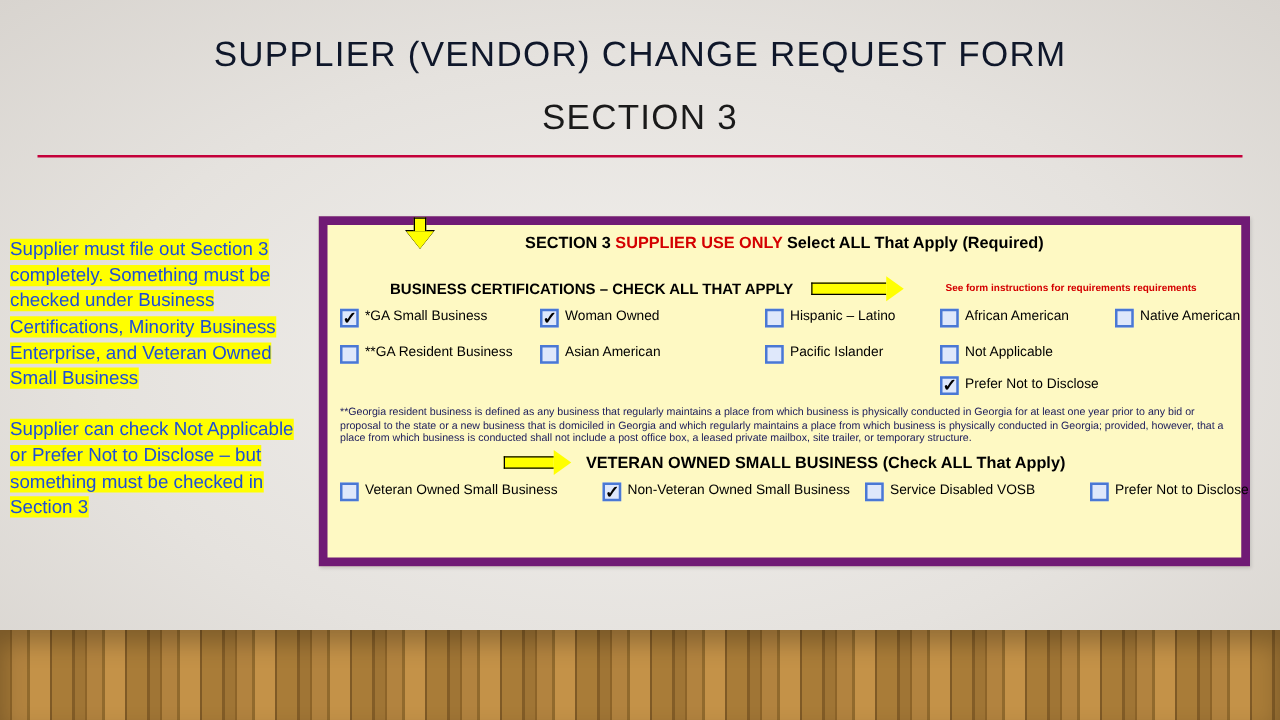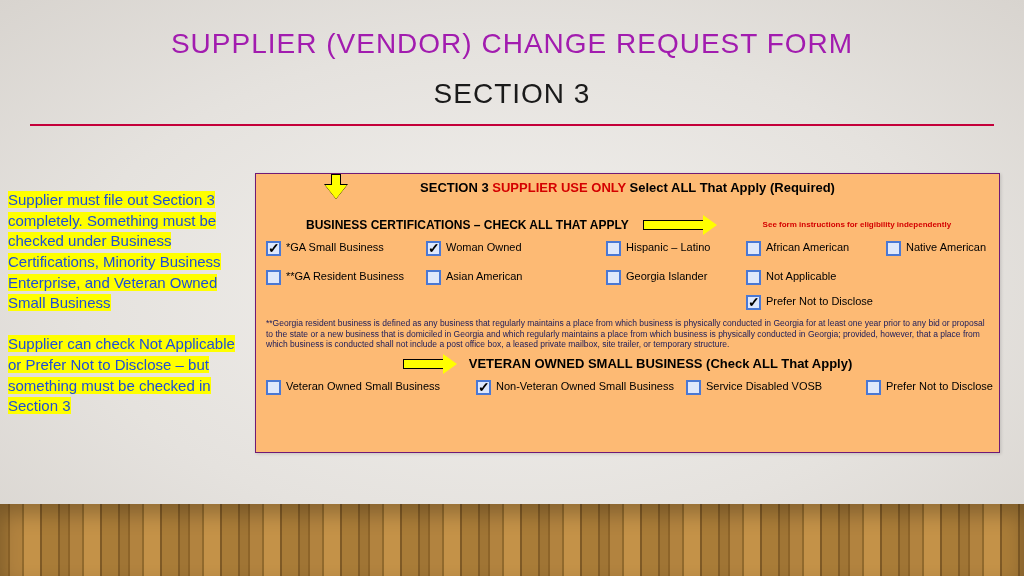--- a/index.html
+++ b/index.html
@@ -12,31 +12,31 @@
     position: absolute; left:0; right:0; bottom:0; height:72px;
     background:
       repeating-linear-gradient(90deg,
         #a07535 0 8px, #8d6429 8px 10px,
         #b2833f 10px 22px, #916a2d 22px 24px,
         #c49248 24px 40px, #7f5a26 40px 42px,
         #a97c38 42px 58px, #835d27 58px 60px);
     box-shadow: inset 0 10px 20px rgba(0,0,0,.25);
   }
   .title-block { text-align:center; padding-top:28px; }
-  .main-title { font-size:28px; letter-spacing:1px; color:#a21caf; font-weight:400; }
+  .main-title { font-size:28px; letter-spacing:1px; color:#0f172a; font-weight:400; }
   .sub-title  { font-size:28px; letter-spacing:1px; color:#1a1a1a; font-weight:400; margin-top:18px; }
   .red-rule { height:2px; background:#c4003a; margin:14px 30px 0 30px; }
 
   .note-col { position:absolute; left:8px; top:190px; width:235px; font-size:15px; line-height:1.38; color:#1d4ed8; }
   .hl { background:#ffff00; }
   .note-gap { height:20px; }
 
   .form-panel {
     position:absolute; left:255px; top:173px; width:745px; height:280px;
-    background:#fdba74; border:1px solid #701a75; box-shadow:1px 1px 3px rgba(0,0,0,.15);
+    background:#fef9c3; border:7px solid #701a75; box-shadow:1px 1px 3px rgba(0,0,0,.15);
     padding:6px 10px 8px 10px;
   }
   .sect-header { text-align:center; font-size:13px; font-weight:700; margin-bottom:4px; }
   .sect-header .red { color:#d40000; }
   .group-row { display:flex; align-items:center; margin-top:2px; }
   .group-label { font-size:12px; font-weight:700; white-space:nowrap; }
   .mbe-sub { font-size:8px; color:#d40000; font-weight:700; text-align:center; margin-top:-2px; }
 
   .check-grid { display:grid; margin-top:4px; }
   .biz-grid { grid-template-columns: 160px 180px 140px 140px 120px; row-gap:14px; }
@@ -101,21 +101,21 @@
 
   <div class="group-row" style="margin-top:20px;">
     <div style="width:40px;"></div>
     <div class="group-label">BUSINESS CERTIFICATIONS – CHECK ALL THAT APPLY</div>
     <div class="arrow-right" style="width:76px; margin:0 6px 0 14px;">
       <div class="shaft" style="width:60px;"></div>
         <div class="head-outline" style="left:59px;"></div>
         <div class="head" style="left:60px;"></div>
     </div>
     <div class="mbe-col2">
-      <div class="mbe-sub">See form instructions for eligibility independently</div>
+      <div class="mbe-sub">See form instructions for requirements requirements</div>
     </div>
   </div>
 
   <div class="check-grid biz-grid" style="margin-top:6px;">
     <div class="ck">
         <span class="box checked"></span>
         <span>*GA Small Business</span>
       </div>
     <div class="ck">
         <span class="box checked"></span>
@@ -137,21 +137,21 @@
     <div class="ck">
         <span class="box"></span>
         <span>**GA Resident Business</span>
       </div>
     <div class="ck">
         <span class="box"></span>
         <span>Asian American</span>
       </div>
     <div class="ck">
         <span class="box"></span>
-        <span>Georgia Islander</span>
+        <span>Pacific Islander</span>
       </div>
     <div style="display:flex;flex-direction:column;gap:10px;">
       <div class="ck">
           <span class="box"></span>
           <span>Not Applicable</span>
         </div>
       <div class="ck">
           <span class="box checked"></span>
           <span>Prefer Not to Disclose</span>
         </div>

